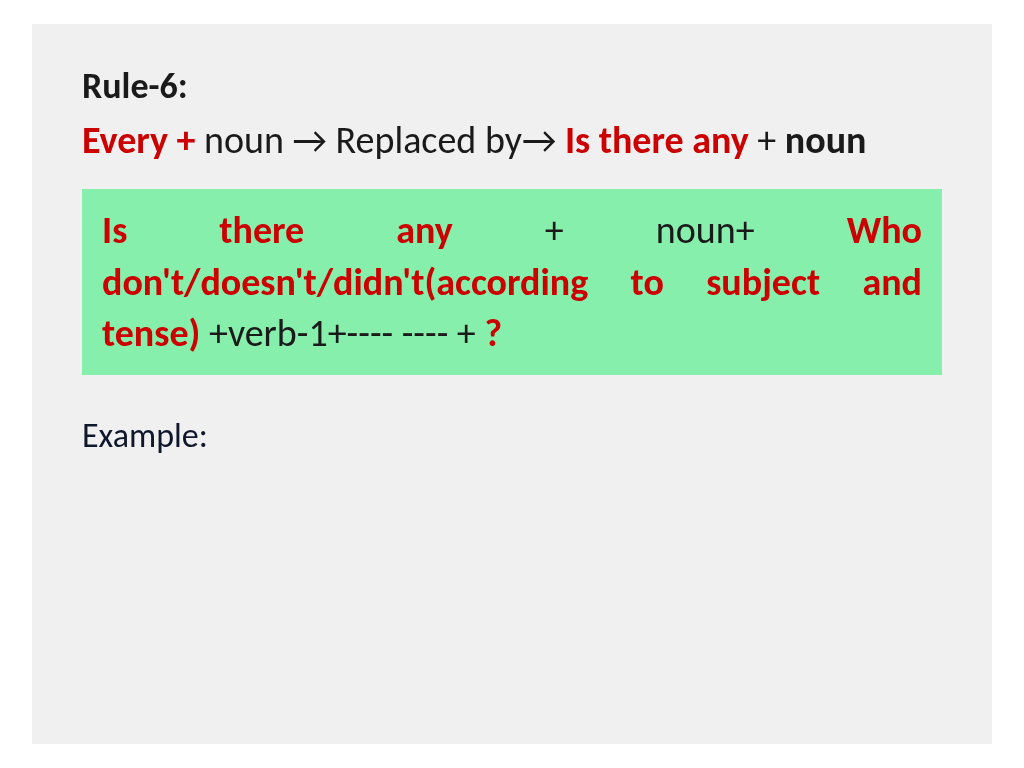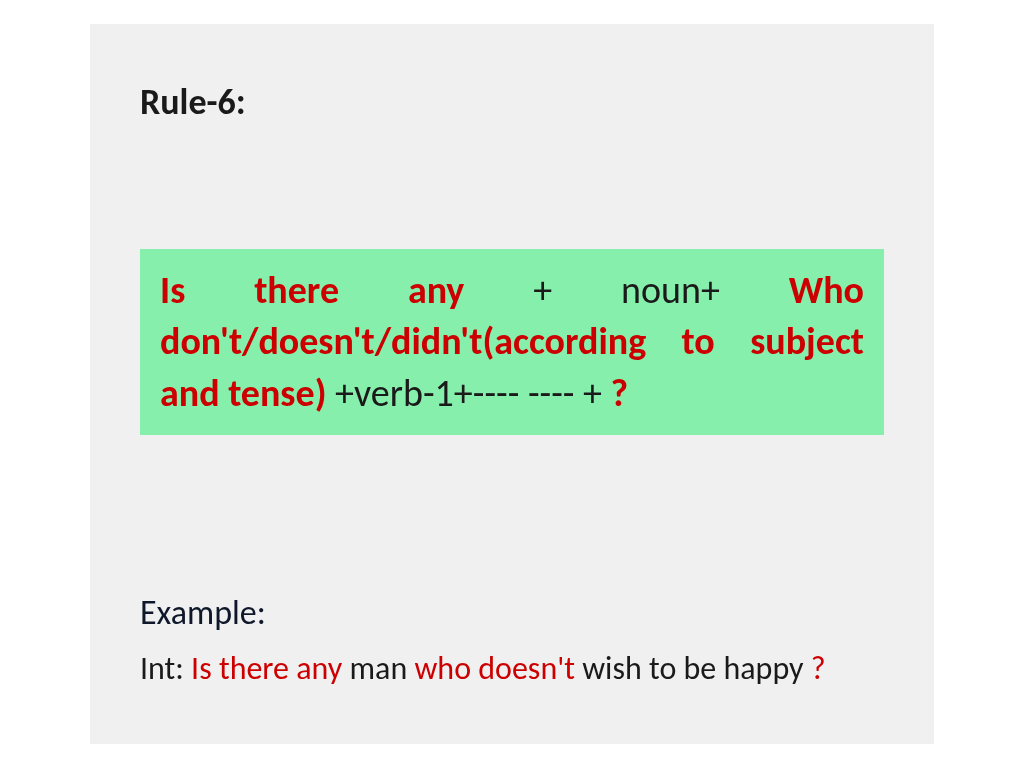--- a/index.html
+++ b/index.html
@@ -12,27 +12,27 @@
       width: 1024px;
       height: 768px;
       background: #ffffff;
       font-family: 'Calibri', 'Segoe UI', Arial, sans-serif;
       display: flex;
       align-items: center;
       justify-content: center;
     }
 
     .slide {
-      width: 844px;
+      width: 960px;
       height: 720px;
       background: #f0f0f0;
-      padding: 56px 50px;
+      padding: 40px 50px;
       display: flex;
       flex-direction: column;
-      justify-content: space-between;
+      justify-content: flex-start;
     }
 
     .rule-title {
       font-size: 36px;
       font-weight: bold;
       color: #1a1a1a;
       margin-bottom: 8px;
     }
 
     .rule-formula {
@@ -93,38 +93,36 @@
       color: #cc0000;
     }
   </style>
 </head>
 <body>
 
 <div class="slide">
 
   <div class="rule-title">Rule-6:</div>
 
+  <div class="rule-formula">
+    <span class="red">Every +</span>
+    <span> noun → Replaced by→ </span>
+    <span class="red">Is there any</span>
+    <span> + </span><strong>noun</strong>
+  </div>
 
   <div class="rule-detail">
     <span class="red">Is  there  any</span>
     <span>  +  noun+  </span>
     <span class="red">Who  don't/doesn't/didn't(according to subject and tense)</span>
     <span> +verb-1+---- ---- + </span>
     <span class="red">?</span>
   </div>
 
   <div class="example-section">
 
     <div class="example-label">Example:</div>
 
 
-    <div class="int-line">
-      <span>Int: </span>
-      <span class="red">Is there any</span>
-      <span> man </span>
-      <span class="red">who doesn't</span>
-      <span> wish to be happy</span>
-      <span class="red">?</span>
-    </div>
 
   </div>
 
 </div>
 
 </body></html>

